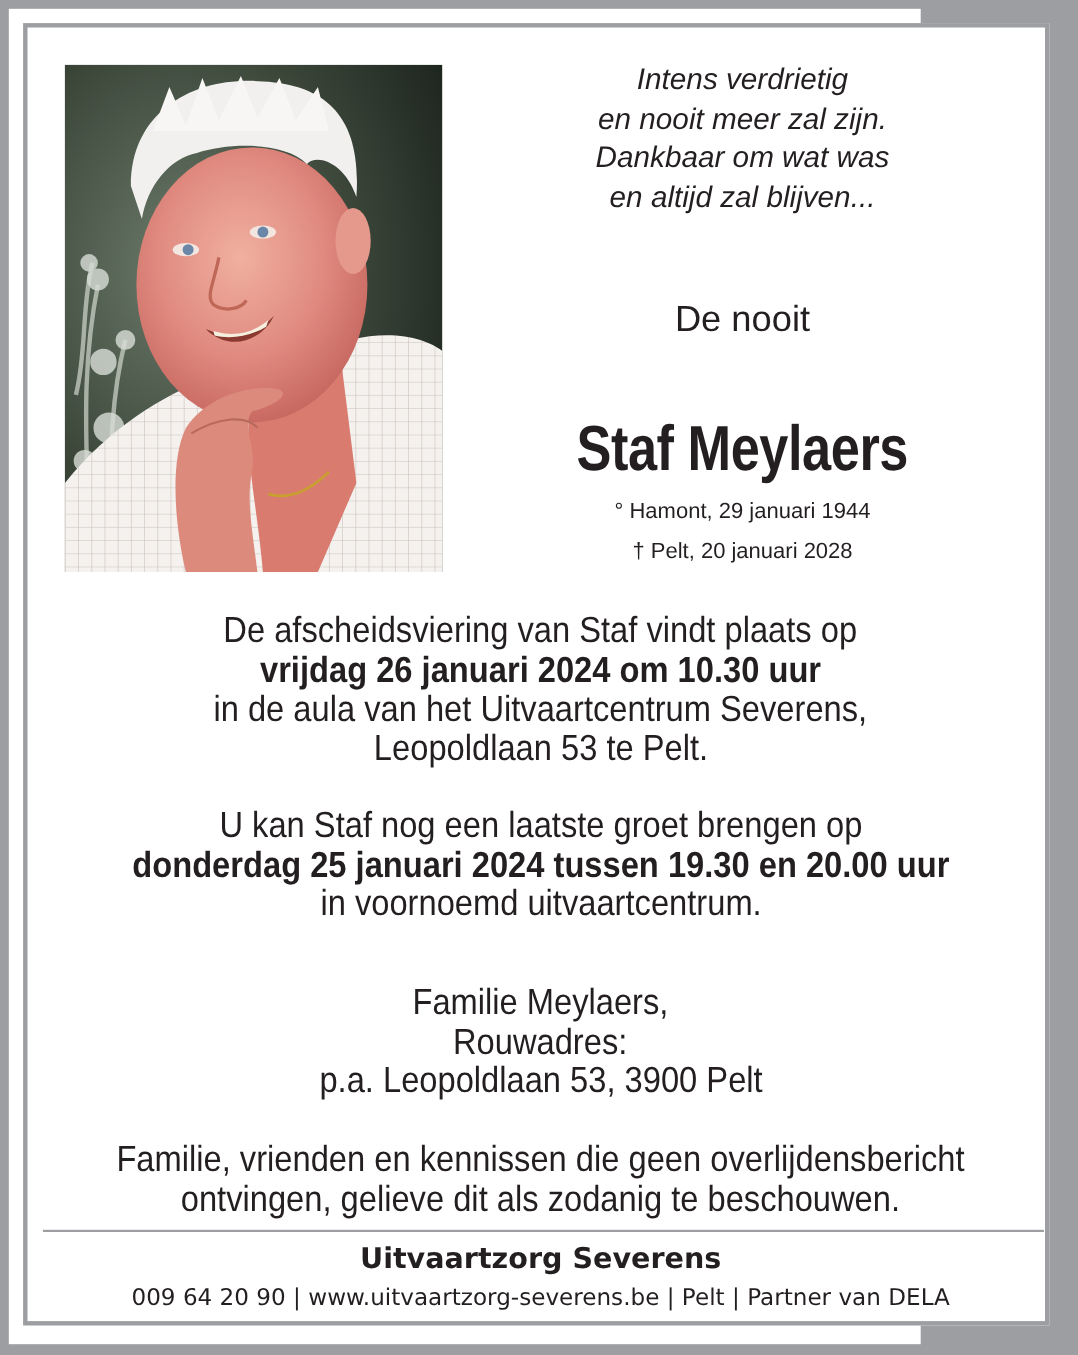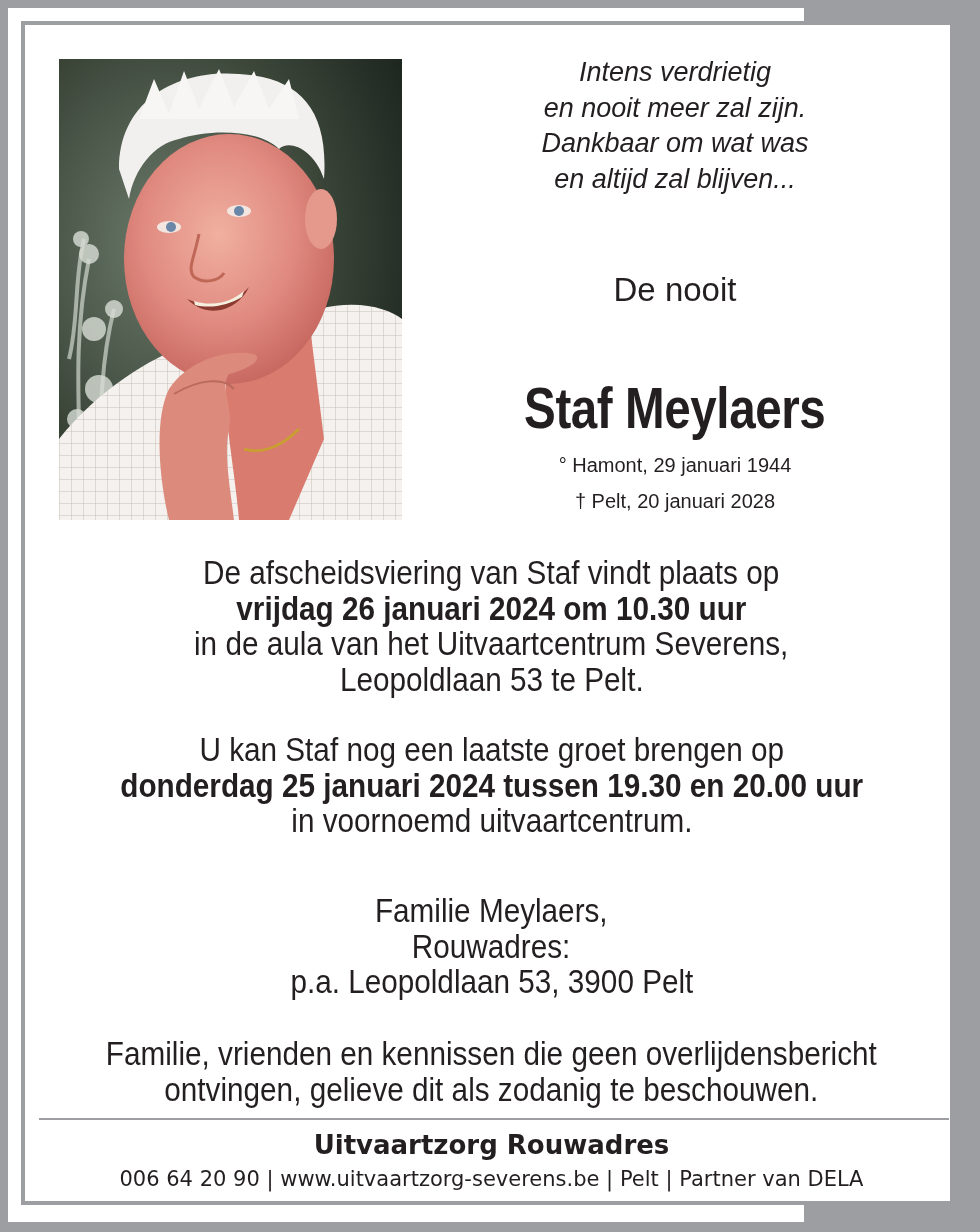--- a/index.html
+++ b/index.html
@@ -5,20 +5,21 @@
   html, body { margin: 0; padding: 0; }
   body {
     width: 980px; height: 1232px; position: relative; overflow: hidden;
     background: #9c9ea1;
     font-family: "Liberation Sans", sans-serif;
     color: #231f20;
   }
   .outer {
     position: absolute; left: 8px; top: 8px; width: 796px; height: 1214px;
     background: #ffffff;
+    padding-left: 33px;
   }
   .inner {
     position: absolute; left: 13px; top: 13px; width: 925px; height: 1176px;
     border: 4px solid #9c9ea1; background: #ffffff;
   }
   .photo {
     position: absolute; left: 34px; top: 34px; width: 343px; height: 461px;
     overflow: hidden; background: #2d3a33;
   }
   .photo svg { display: block; }
@@ -176,20 +177,20 @@
       <div><span class="narrow">p.a. Leopoldlaan 53, 3900 Pelt</span></div>
     </div>
 
     <div class="body-block notice">
       <div><span class="narrow">Familie, vrienden en kennissen die geen overlijdensbericht</span></div>
       <div><span class="narrow">ontvingen, gelieve dit als zodanig te beschouwen.</span></div>
     </div>
 
     <div class="divider"></div>
 
-    <div class="footer-name">Uitvaartzorg Rouwadres</div>
+    <div class="footer-name">Uitvaartzorg Severens</div>
 
     <div class="footer-contact">
-      <span>006 64 20 90</span><span> | </span><span>www.uitvaartzorg-severens.be</span><span> | </span><span>Pelt</span><span> | </span><span>Partner van DELA</span>
+      <span>009 64 20 90</span><span> | </span><span>www.uitvaartzorg-severens.be</span><span> | </span><span>Pelt</span><span> | </span><span>Partner van DELA</span>
     </div>
 
   </div>
 </div>
 
 </body></html>

